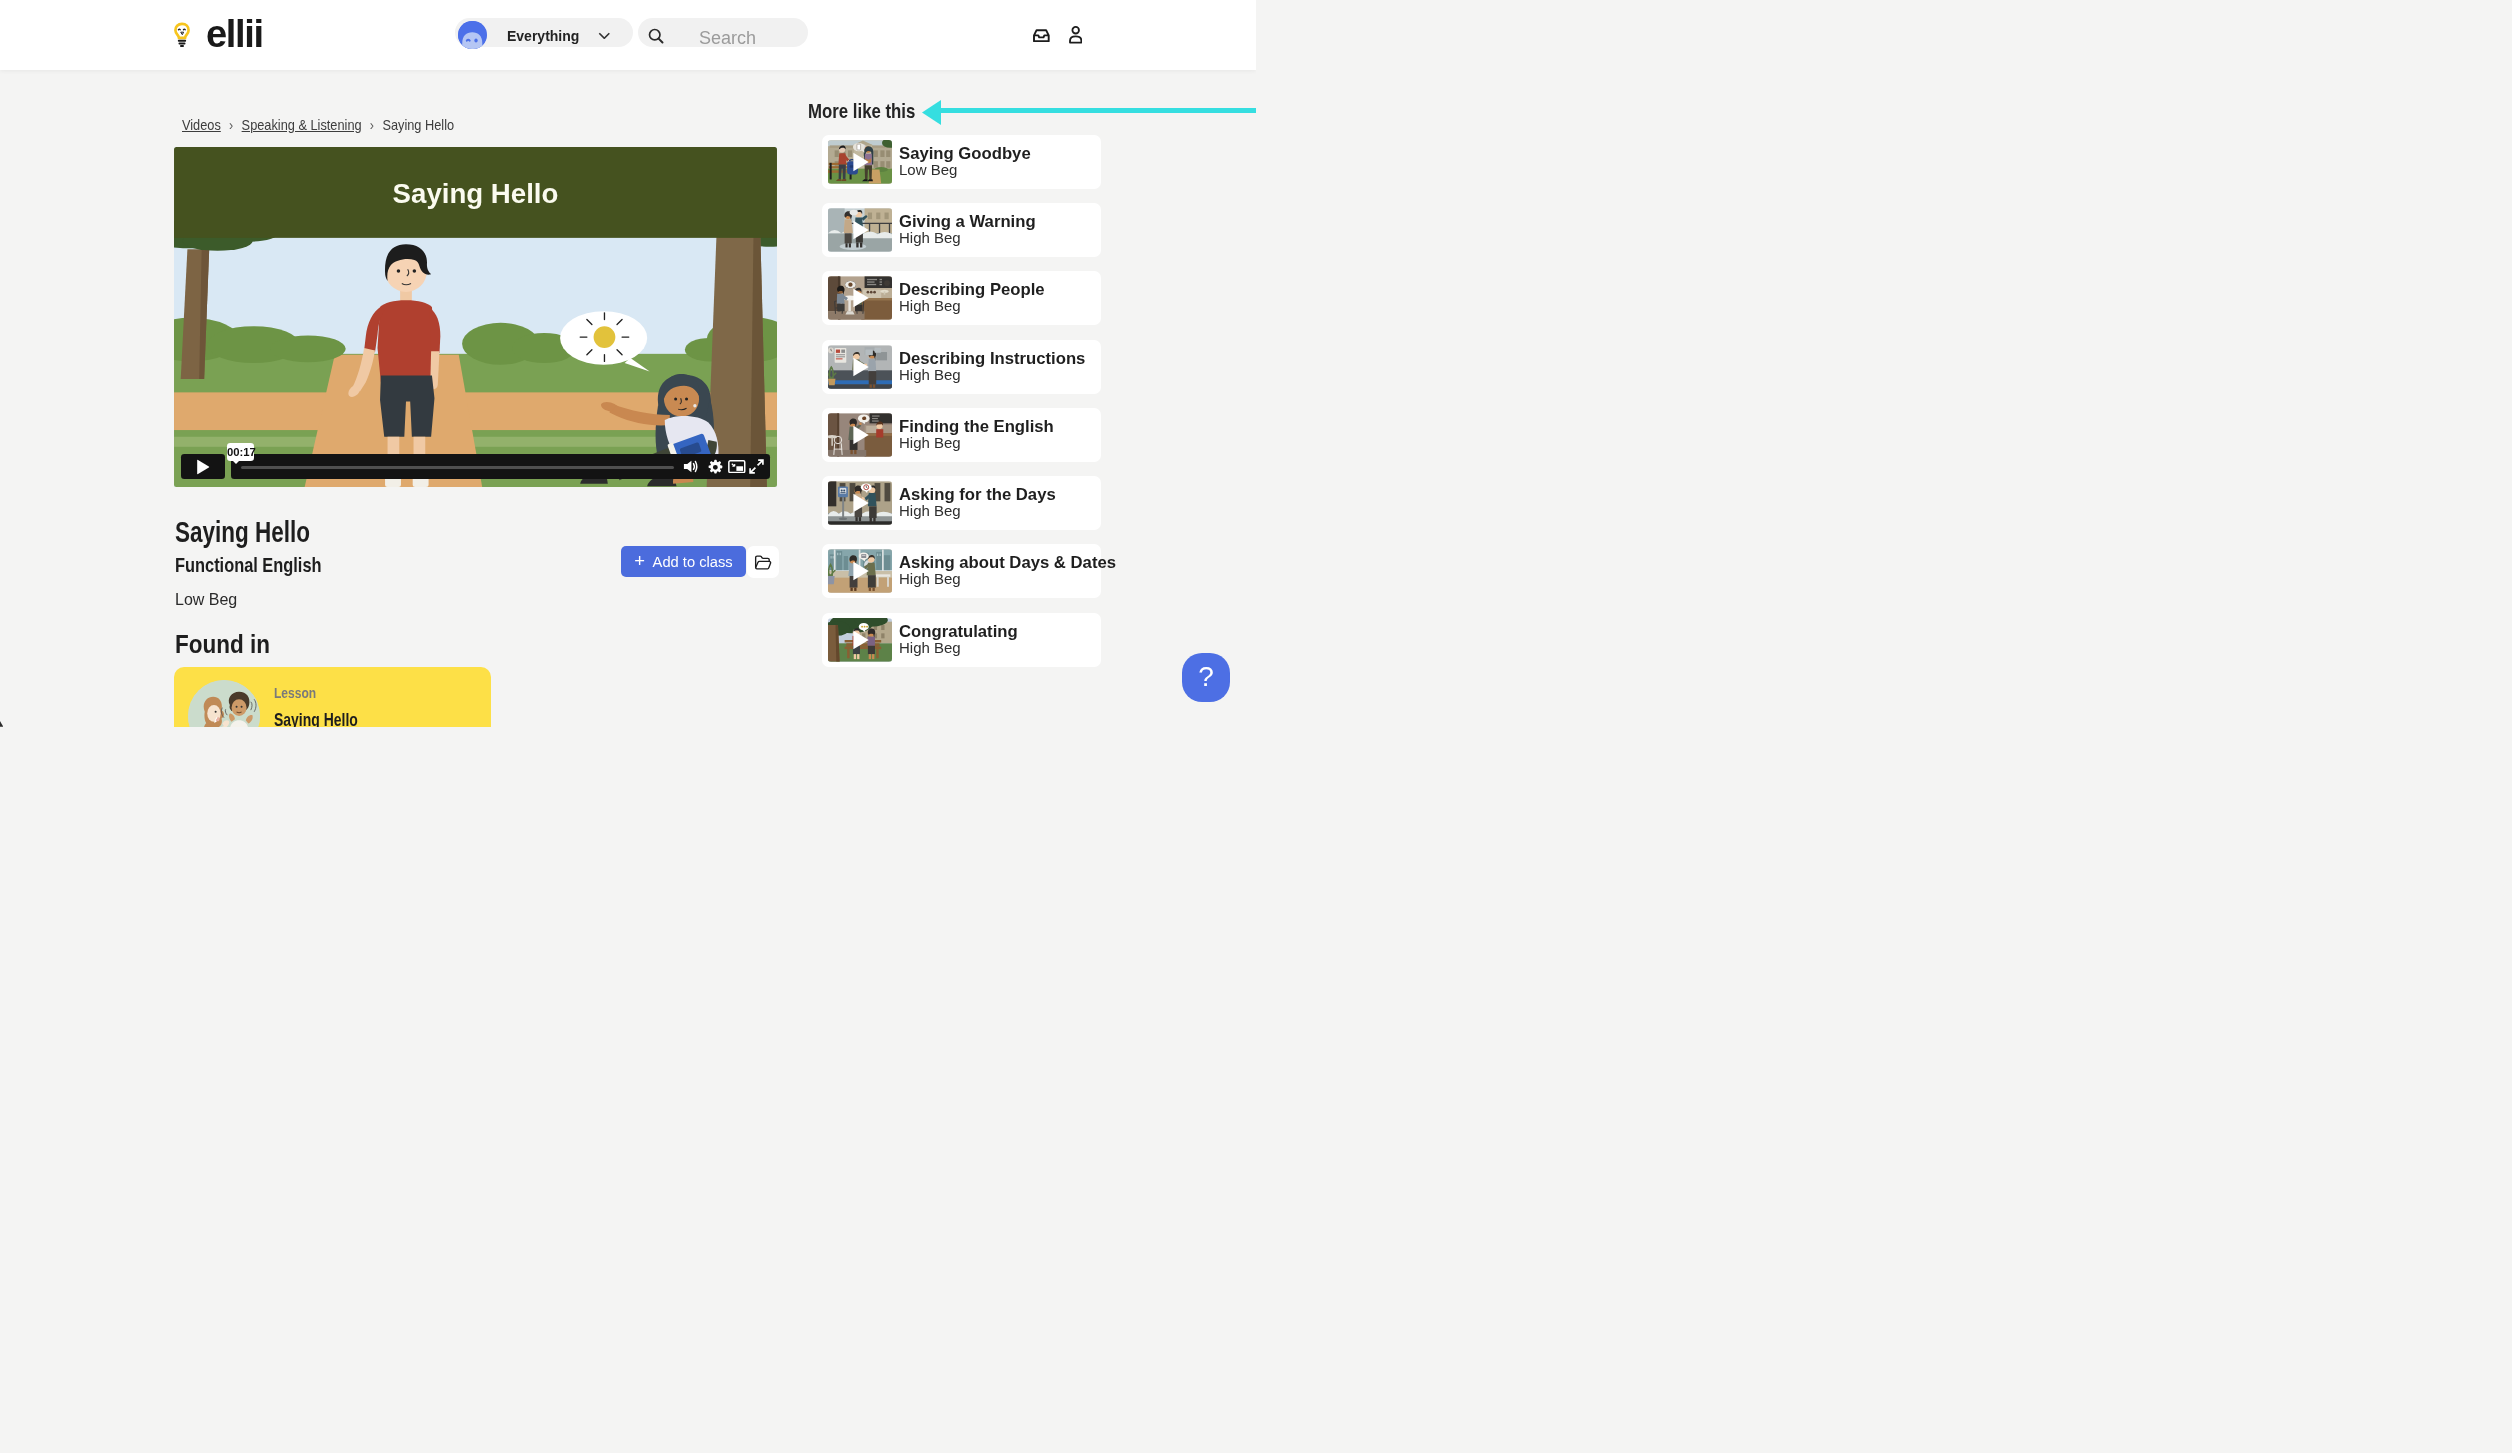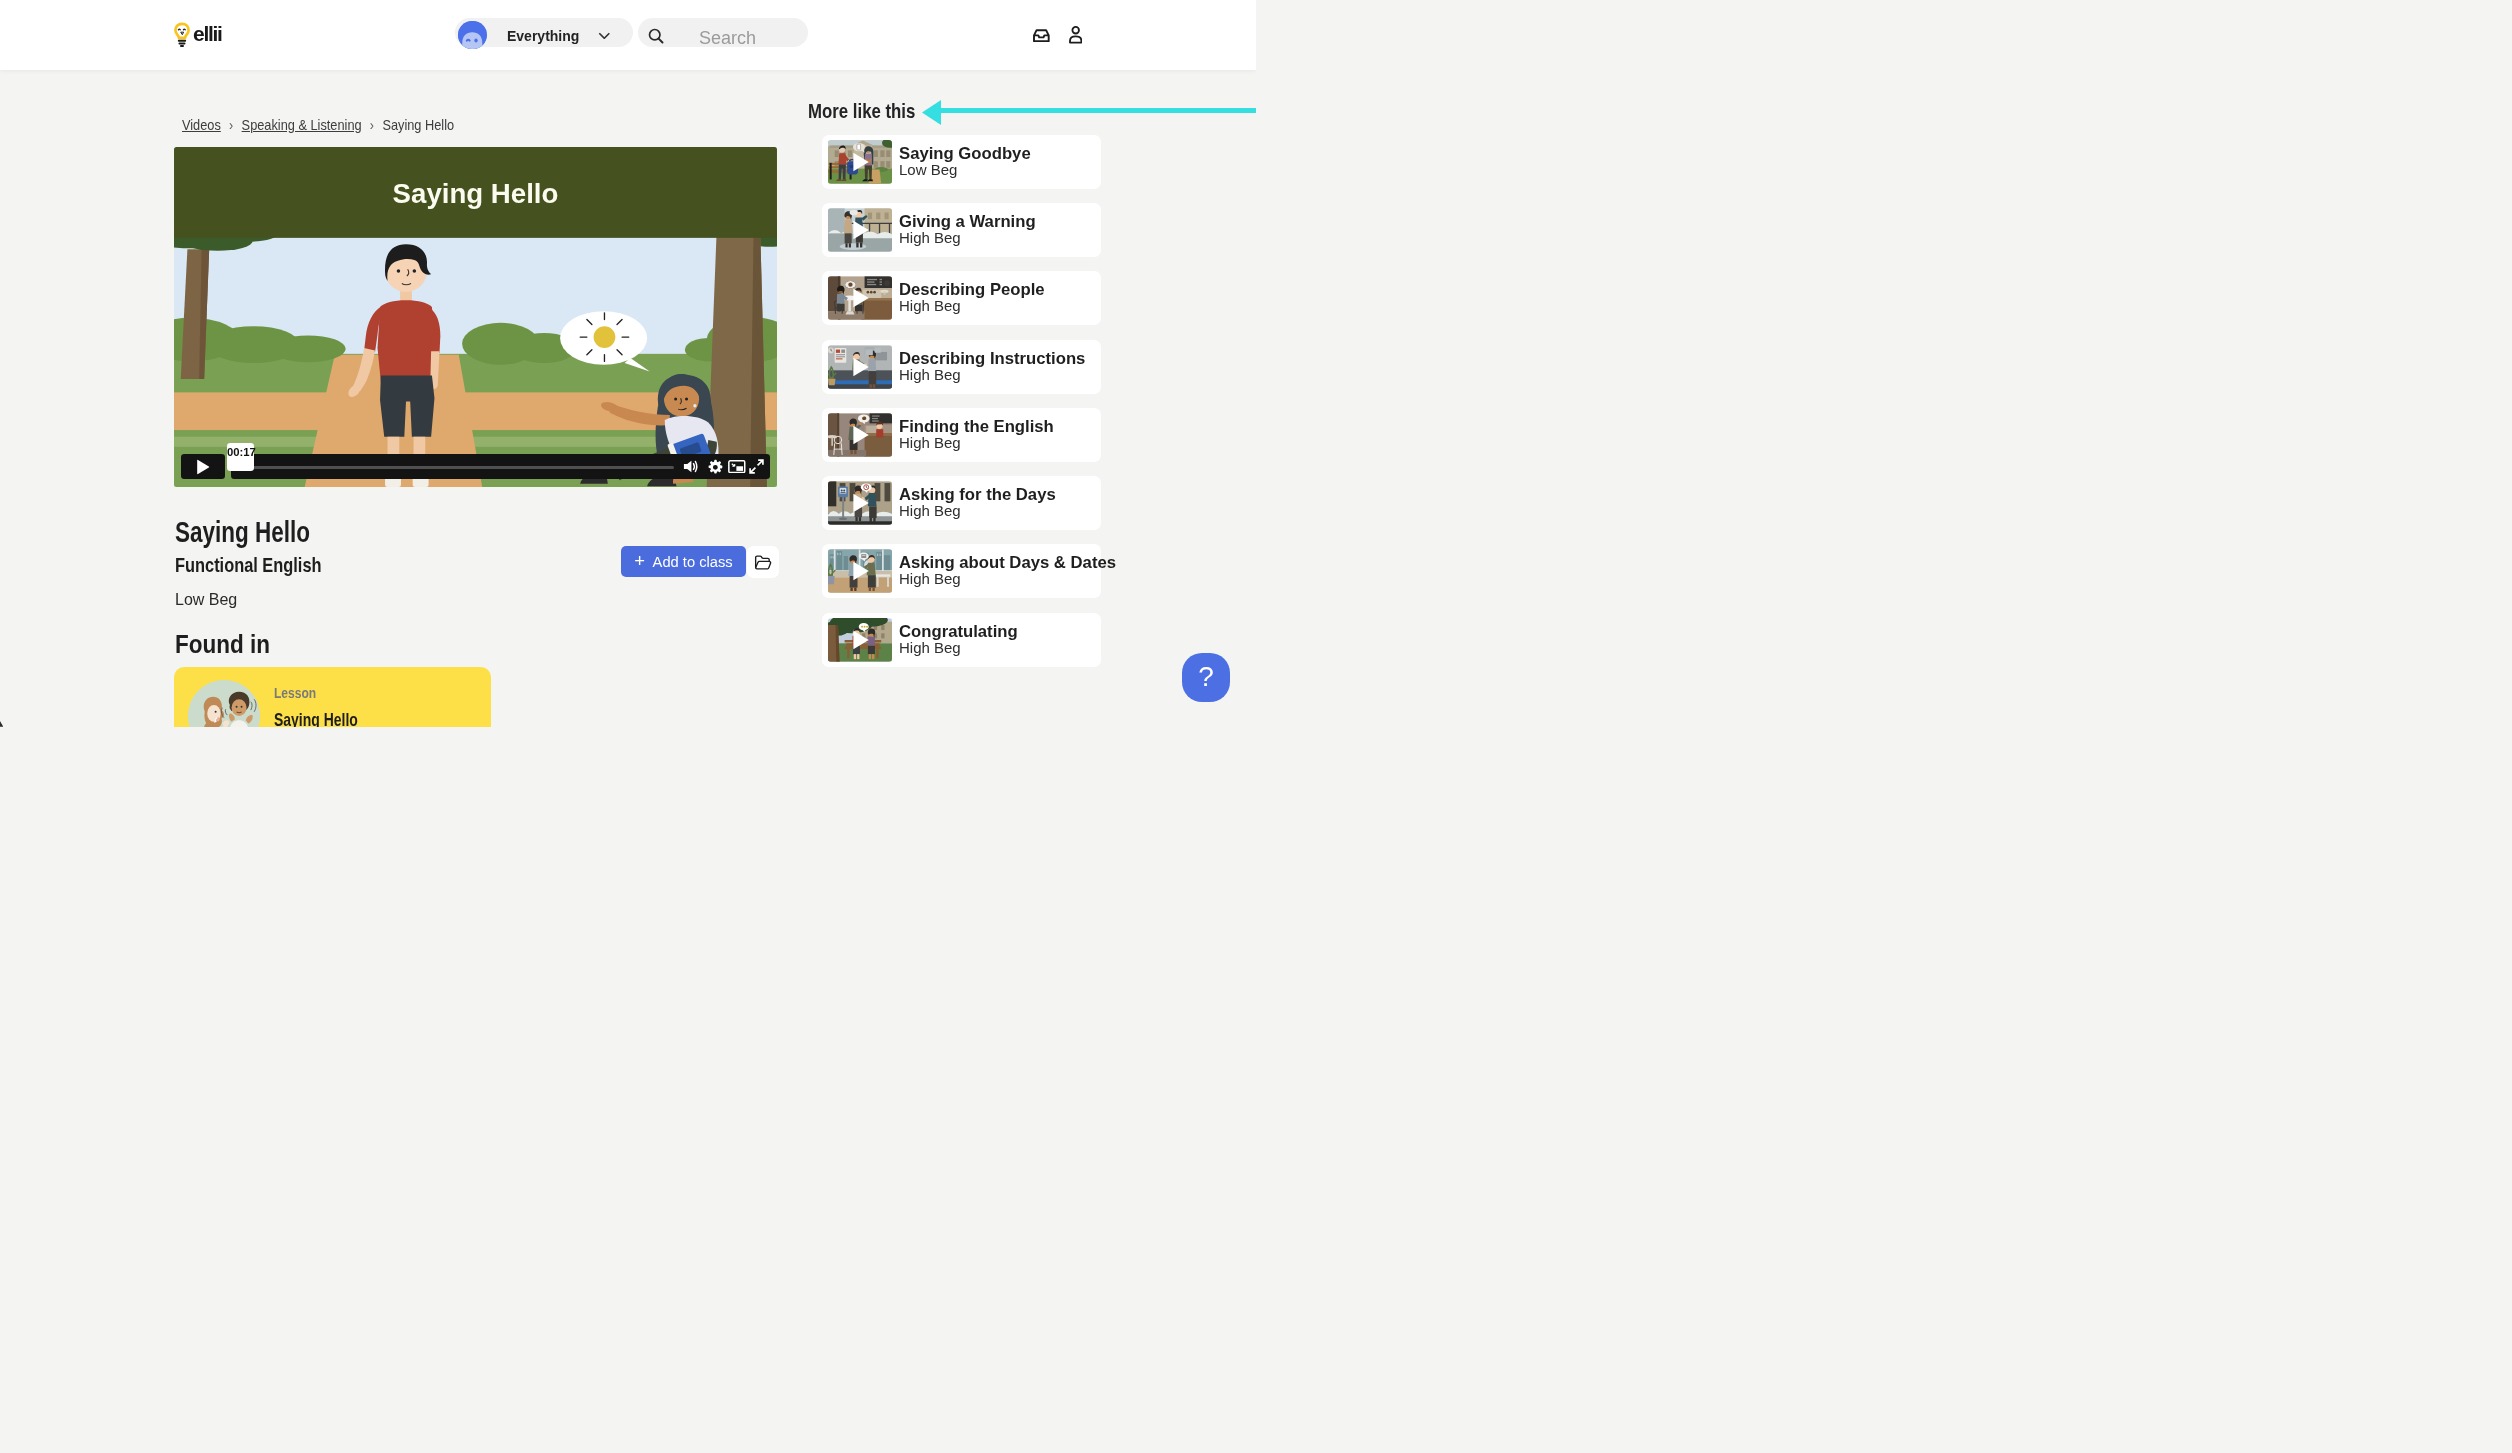--- a/index.html
+++ b/index.html
@@ -1,33 +1,33 @@
 <!DOCTYPE html>
 <html style="font-size:13.4px"><head>
 <meta charset="utf-8">
 <style>
   html,body{margin:0;padding:0}
   body{width:1256px;height:727px;background:#f4f4f3;font-family:"Liberation Sans",sans-serif;position:relative;overflow:hidden}
   .abs{position:absolute}
   .hdr{position:absolute;top:0;left:0;width:1256px;height:70px;background:#fff;box-shadow:0 1.7px 4.2px rgba(0,0,0,0.05)}
   .logo{position:absolute;left:174px;top:22px;display:flex;align-items:flex-start}
-  .logotxt{font-size:21px;font-weight:bold;color:#191919;letter-spacing:-1.3px;line-height:24px;margin-left:3px}
+  .logotxt{font-size:38px;font-weight:bold;color:#191919;letter-spacing:-1.3px;line-height:24px;margin-left:16px}
   .pill{position:absolute;background:#f1f1f1;border-radius:17.6px;height:29px;top:17.6px}
   .pill.everything{left:455px;width:178px}
   .pill.search{left:638px;width:170px}
   .avatar{position:absolute;left:3.3px;top:3.3px;width:28.5px;height:28.5px;border-radius:50%;background:#4c70e9;overflow:hidden}
   .evtxt{position:absolute;left:52px;top:10px;font-size:14px;font-weight:bold;color:#232323}
   .srchtxt{position:absolute;left:61px;top:10px;font-size:18px;color:#9b9b9b}
   .bc{position:absolute;left:182px;top:117px;font-size:14.2px;color:#3d3d3d;white-space:nowrap;transform:scaleX(0.9);transform-origin:left top}
   .bc a{color:#3d3d3d;text-decoration:underline}
   .bc .sep{color:#5a5a5a;padding:0 9.2px;font-size:14.2px}
   .video{position:absolute;left:174px;top:147px;width:603px;height:340px;border-radius:2.5px;overflow:hidden;background:#d9e8f4}
   .ctlbtn{position:absolute;background:#131313;border-radius:3.3px;top:307px;height:25px}
   .groove{position:absolute;left:67px;top:319px;width:433px;height:3.3px;border-radius:1.7px;background:#4f4f4f}
-  .tooltip{position:absolute;left:53px;top:296px;width:27px;height:28px;background:#fff;border-radius:3.3px;font-size:11.3px;font-weight:bold;color:#111;text-align:center;line-height:18.4px}
+  .tooltip{position:absolute;left:53px;top:296px;width:27px;height:18px;background:#fff;border-radius:3.3px;font-size:11.3px;font-weight:bold;color:#111;text-align:center;line-height:18.4px}
   .tooltip:after{content:"";position:absolute;left:5.9px;top:18.4px;border:3.3px solid transparent;border-top-color:#fff}
   .h1{position:absolute;left:175px;top:515px;font-size:30px;font-weight:bold;color:#1e1e1e;transform:scaleX(0.75);transform-origin:left top}
   .sub1{position:absolute;left:175px;top:553px;font-size:21px;font-weight:bold;color:#1e1e1e;transform:scaleX(0.78);transform-origin:left top}
   .sub2{position:absolute;left:175px;top:591px;font-size:16px;color:#2a2a2a}
   .h2{position:absolute;left:175px;top:630px;font-size:25px;font-weight:bold;color:#1e1e1e;transform:scaleX(0.9);transform-origin:left top}
   .addbtn{position:absolute;left:621px;top:546px;width:125px;height:31px;background:#4b6cdd;border-radius:5px;color:#fff;display:flex;align-items:center;justify-content:center;font-size:14.7px}
   .folderbtn{position:absolute;left:747px;top:546px;width:32px;height:32px;background:#fff;border-radius:6.7px;display:flex;align-items:center;justify-content:center}
   .fcard{position:absolute;left:174px;top:667px;width:317px;height:92px;background:#fde047;border-radius:10px}
   .favatar{position:absolute;left:14.2px;top:13.4px;width:72px;height:72px;border-radius:50%;background:#cbdccc;overflow:hidden}
   .flesson{position:absolute;left:100px;top:18.4px;font-size:14.2px;font-weight:bold;color:#7a7a7a;transform:scaleX(0.85);transform-origin:left top}

